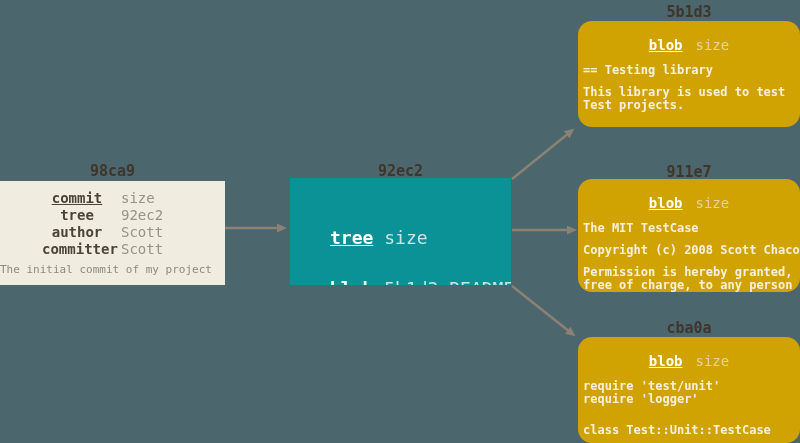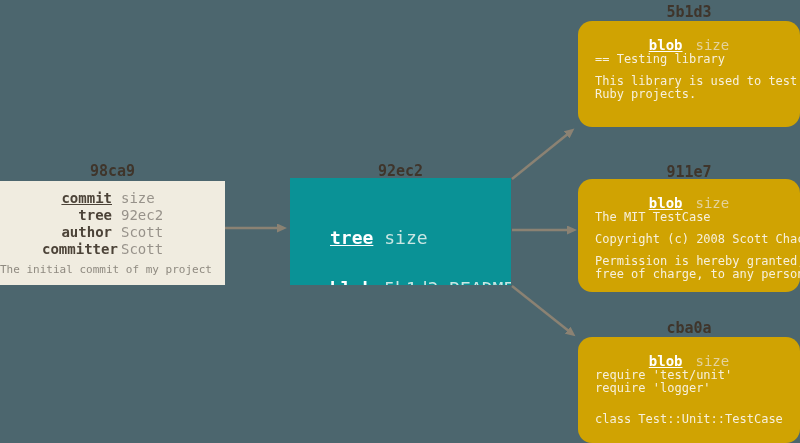--- a/index.html
+++ b/index.html
@@ -37,41 +37,41 @@
 
   
   .c-rows {
     display: grid;
     grid-template-columns: 112px 1fr;
     column-gap: 9px;
     padding-top: 9px;
     font-size: 14px;
     line-height: 17px;
   }
-  .c-key { text-align: right; font-weight: bold; color: #4C4338; padding-left: 42px; }
+  .c-key { text-align: center; font-weight: bold; color: #4C4338; padding-left: 42px; }
   .c-val { text-align: left; color: #97928A; }
   .u { text-decoration: underline; }
   .c-msg {
     margin-top: 5px;
     text-align: left;
     font-size: 11px;
     color: #8F8A80;
     white-space: pre;
   }
 
   
   .t-content { padding: 17px 0 0 40px; font-size: 18px; line-height: 17px; white-space: pre; }
   .t-type { font-weight: bold; color: #FFFFFF; }
   .t-pale { color: #C9E6E3; }
 
   
   .b-head { padding-top: 16px; text-align: center; font-size: 14px; }
   .b-type { font-weight: bold; color: #FFFFFF; }
   .b-size { color: #E4D29B; margin-left: 13px; }
-  .b-body { padding-left: 17px; font-size: 12px; color: #F7F0DC; }
+  .b-body { margin-top: 11px; padding-left: 5px; font-size: 12px; color: #F7F0DC; font-weight: bold; }
   .b-line { line-height: 13px; min-height: 13px; white-space: pre; }
   .b-line:empty { height: 9px; min-height: 0; }
 </style>
 </head>
 <body>
 
 <div class="stage">
 
   <svg class="arrows" viewBox="0 0 800 443">
     <defs>
@@ -110,21 +110,21 @@
     </div>
   </div>
 
   <div class="obj-label lbl-blob1">5b1d3</div>
   <div class="box blob-box blob1">
     <div class="b-head"><span class="b-type u">blob</span><span class="b-size">size</span></div>
     <div class="b-body">
       <div class="b-line">== Testing library</div>
       <div class="b-line"></div>
       <div class="b-line">This library is used to test</div>
-      <div class="b-line">Ruby projects.</div>
+      <div class="b-line">Test projects.</div>
     </div>
   </div>
 
   <div class="obj-label lbl-blob2">911e7</div>
   <div class="box blob-box blob2">
     <div class="b-head"><span class="b-type u">blob</span><span class="b-size">size</span></div>
     <div class="b-body">
       <div class="b-line">The MIT TestCase</div>
       <div class="b-line"></div>
       <div class="b-line">Copyright (c) 2008 Scott Chacon</div>

